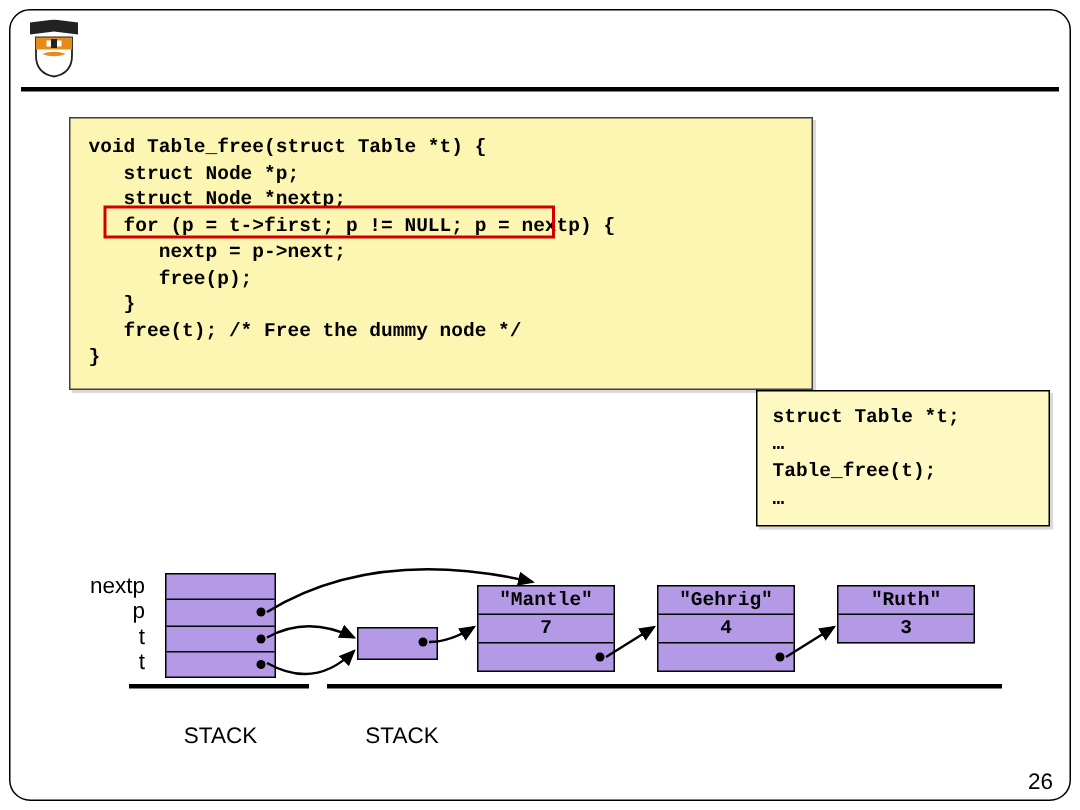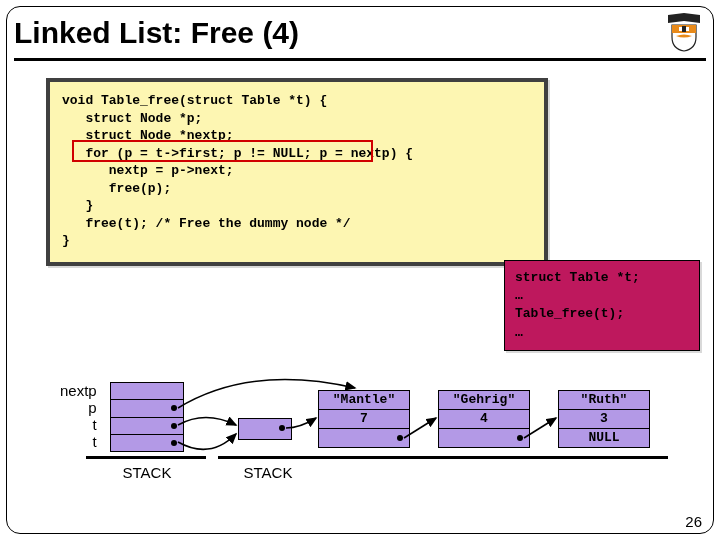--- a/index.html
+++ b/index.html
@@ -41,21 +41,21 @@
     width: 44px;
     height: 40px;
     position: relative;
   }
   .code-box {
     position: absolute;
     left: 46px;
     top: 78px;
     width: 470px;
     background: #fdf6b2;
-    border: 4px solid #404040;
+    border: 1px solid #404040;
     padding: 10px 12px 12px 12px;
     box-shadow: 2px 2px 0 rgba(0,0,0,0.15);
   }
   .code-box pre {
     margin: 0;
     font-family: "Courier New", monospace;
     font-weight: bold;
     font-size: 13px;
     line-height: 1.35;
     white-space: pre;
@@ -63,21 +63,21 @@
   .red-rect {
     position: absolute;
     border: 2px solid #d00000;
     pointer-events: none;
   }
   .caller-box {
     position: absolute;
     right: 20px;
     top: 260px;
     width: 174px;
-    background: #be185d;
+    background: #fef9c3;
     border: 1px solid #000;
     padding: 8px 10px;
     box-shadow: 2px 2px 0 rgba(0,0,0,0.15);
   }
   .caller-box pre {
     margin: 0;
     font-family: "Courier New", monospace;
     font-weight: bold;
     font-size: 13px;
     line-height: 1.4;
@@ -125,20 +125,21 @@
   }
   .hline {
     position: absolute;
     height: 3px;
     background: #000;
   }
   .label-below {
     position: absolute;
     font-size: 15px;
     text-align: center;
+    margin-top: 18px;
   }
   .table-node {
     position: absolute;
     width: 52px;
     height: 20px;
     background: #b399e6;
     border: 1px solid #000;
   }
   .list-node {
     position: absolute;
@@ -172,21 +173,20 @@
     height: 150px;
     pointer-events: none;
   }
 </style>
 </head>
 <body>
 
 <div class="outer-frame"></div>
 
 <div class="title-bar">
-  <div class="title-text">Linked List: Free (4)</div>
   <div class="crest">
     <svg viewBox="0 0 44 40">
       <path d="M6 2 L22 0 L38 2 L38 10 L22 8 L6 10 Z" fill="#222"></path>
       <path d="M10 12 L34 12 L34 24 Q34 36 22 38 Q10 36 10 24 Z" fill="#fff" stroke="#222" stroke-width="1.2"></path>
       <path d="M10 12 L34 12 L34 20 L10 20 Z" fill="#e88a1a"></path>
       <rect x="17" y="14" width="10" height="4" fill="#fff"></rect>
       <path d="M14 23 Q22 20 30 23 Q22 26 14 23 Z" fill="#e88a1a"></path>
       <rect x="20" y="13" width="4" height="6" fill="#222"></rect>
     </svg>
   </div>
@@ -253,21 +253,20 @@
     <div>"Gehrig"</div>
     <div>4</div>
     <div>
         <span class="dot" style="right:6px; top:6px;"></span>
       </div>
   </div>
 
   <div class="list-node" style="left:558px; top:20px;">
     <div>"Ruth"</div>
     <div>3</div>
-    <div>NULL</div>
   </div>
 
   <div class="hline" style="left:218px; top:86px; width:450px;"></div>
   <div class="label-below" style="left:238px; top:94px; width:60px;">STACK</div>
 
   <svg class="arrows">
     <defs>
       <marker id="ah" markerWidth="8" markerHeight="8" refX="6" refY="3" orient="auto">
         <path d="M0,0 L7,3 L0,6 Z" fill="#000"></path>
       </marker>

